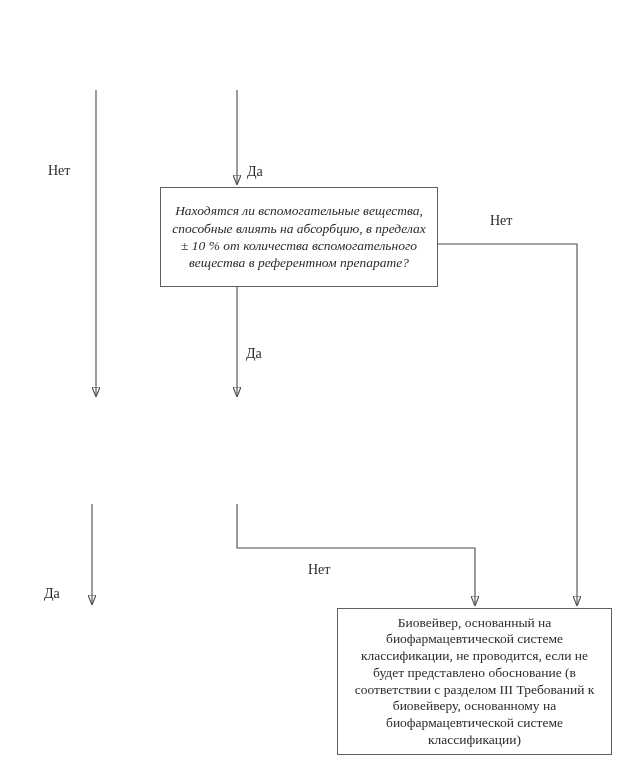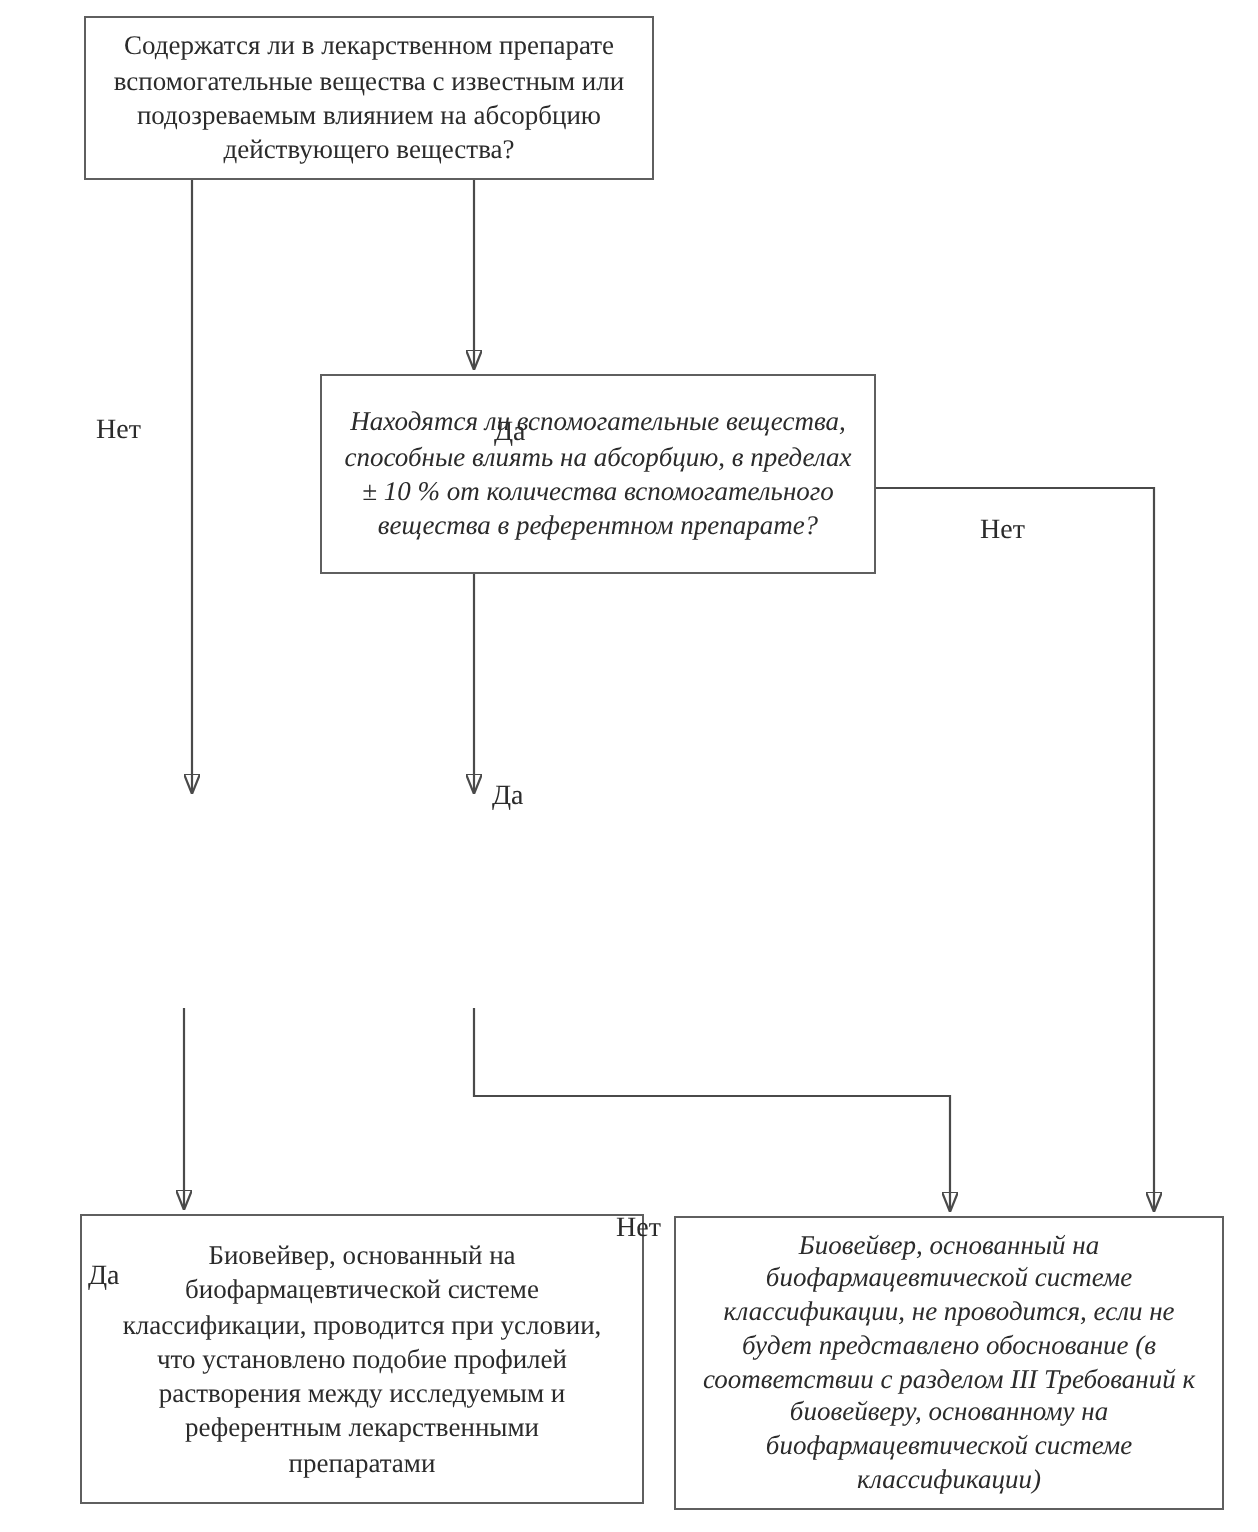--- a/index.html
+++ b/index.html
@@ -39,27 +39,26 @@
     text-align:center;
     box-sizing:border-box;
     padding:4px 8px;
     font-size:13.5px;
     line-height:1.28;
   }
   .q1{left:42px;  top:8px;   width:285px; height:82px;}
   .q2{left:160px; top:187px; width:278px; height:100px;font-style:italic;}
   .q3{left:38px;  top:399px; width:355px; height:105px;}
   .o-yes{left:40px;  top:607px; width:282px; height:145px; padding:4px 14px;}
-  .o-no {left:337px; top:608px; width:275px; height:147px; padding:20px 6px; line-height:1.24;font-style:italic;}
+  .o-no {left:337px; top:608px; width:275px; height:147px; padding:20px 6px; line-height:1.24;}
   .edge-label{
     position:absolute;
     font-size:14px;
     line-height:1;
     white-space:nowrap;
-    margin-top:45px;
   }
   .lbl-no-left   {left:48px;  top:164px;}
   .lbl-yes-top   {left:247px; top:165px;}
   .lbl-no-right  {left:490px; top:214px;}
   .lbl-yes-mid   {left:246px; top:347px;}
   .lbl-no-bottom {left:308px; top:563px;}
   .lbl-yes-bottom{left:44px;  top:587px;}
 </style>
 </head>
 <body>
@@ -73,26 +72,24 @@
       </marker>
     </defs>
     <path d="M96,90 L96,396" marker-end="url(#arr)"></path>
     <path d="M237,90 L237,184" marker-end="url(#arr)"></path>
     <path d="M237,287 L237,396" marker-end="url(#arr)"></path>
     <path d="M438,244 L577,244 L577,605" marker-end="url(#arr)"></path>
     <path d="M92,504 L92,604" marker-end="url(#arr)"></path>
     <path d="M237,504 L237,548 L475,548 L475,605" marker-end="url(#arr)"></path>
   </svg>
 
-  <div class="node q1">Содержатся ли в лекарственном препарате вспомогательные вещества с известным или подозреваемым влиянием на абсорбцию действующего вещества?</div>
 
   <div class="node q2">Находятся ли вспомогательные вещества, способные влиять на абсорбцию, в пределах ± 10 % от количества вспомогательного вещества в референтном препарате?</div>
 
 
-  <div class="node o-yes">Биовейвер, основанный на биофармацевтической системе классификации, проводится при условии, что установлено подобие профилей растворения между исследуемым и референтным лекарственными препаратами</div>
 
   <div class="node o-no">Биовейвер, основанный на биофармацевтической системе классификации, не проводится, если не будет представлено обоснование (в соответствии с разделом III Требований к биовейверу, основанному на биофармацевтической системе классификации)</div>
 
   <span class="edge-label lbl-no-left">Нет</span>
 
   <span class="edge-label lbl-yes-top">Да</span>
 
   <span class="edge-label lbl-no-right">Нет</span>
 
   <span class="edge-label lbl-yes-mid">Да</span>

